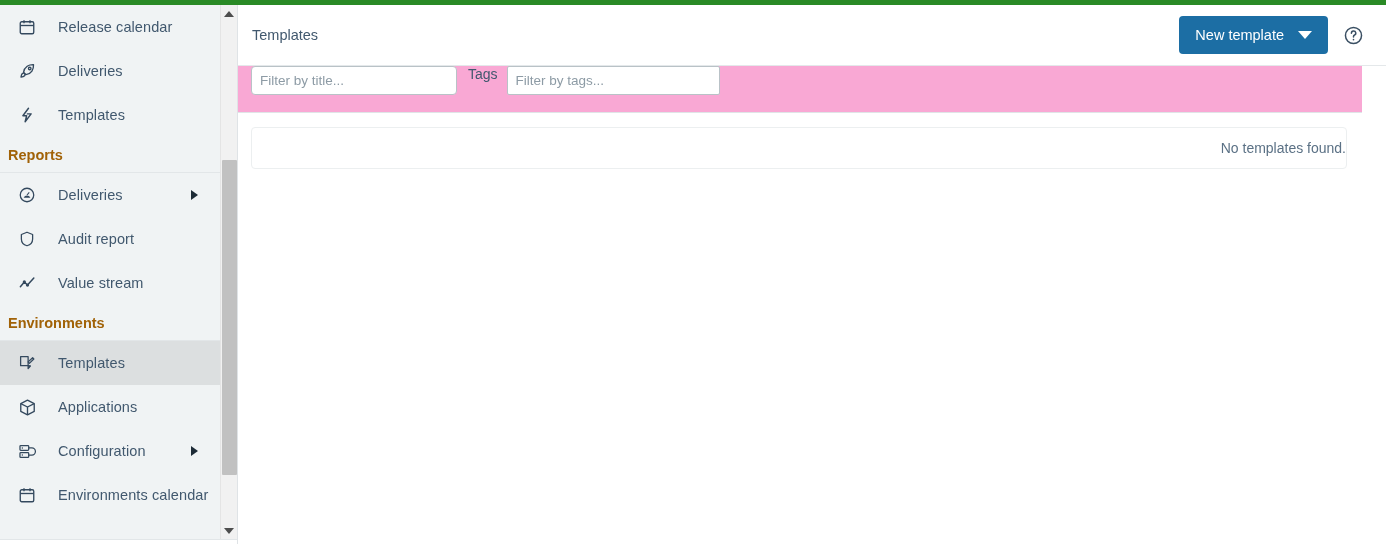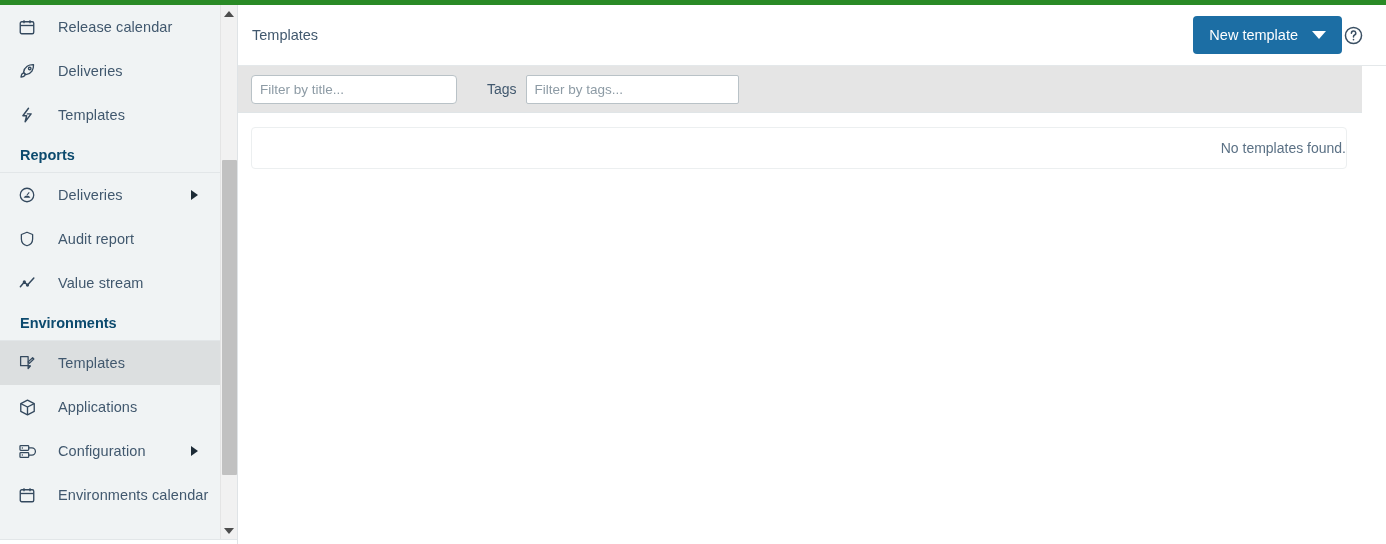--- a/index.html
+++ b/index.html
@@ -84,24 +84,24 @@
     width: 0; height: 0;
     border-left: 7px solid #1d2b36;
     border-top: 5px solid transparent;
     border-bottom: 5px solid transparent;
   }
 
   .nav-section {
     height: 36px;
     display: flex;
     align-items: center;
-    padding-left: 20px;
+    padding-left: 8px;
     font-size: 14.5px;
     font-weight: bold;
-    color: #0c4a6e;
+    color: #a16207;
   }
   .nav-divider {
     border-bottom: 1px solid #e2e6e8;
   }
 
   
   .sb-track {
     position: absolute;
     top: 0;
     left: 220px;
@@ -165,20 +165,21 @@
     background: #ffffff;
   }
   .page-title {
     font-size: 14.5px;
     color: #41586e;
   }
   .header-actions {
     margin-left: auto;
     display: flex;
     align-items: center;
+    gap: 14px;
   }
   .btn-primary {
     display: flex;
     align-items: center;
     background: #1c6ea4;
     color: #ffffff;
     border: none;
     border-radius: 4px;
     height: 38px;
     padding: 0 16px;
@@ -198,45 +199,45 @@
     cursor: pointer;
     color: #3a4f63;
     display: flex;
     align-items: center;
     justify-content: center;
   }
 
   
   .filter-bar {
     height: 47px;
-    background: #e5e5e5;
+    background: #f9a8d4;
     border-bottom: 1px solid #e0e5e7;
     display: flex;
-    align-items: center;
+    align-items: flex-start;
     padding-left: 13px;
     width: 1124px;
   }
   .filter-input {
     height: 29px;
     border: 1px solid #b9c2c7;
     border-radius: 4px;
     background: #ffffff;
     font-size: 13.5px;
     font-family: "Liberation Sans", sans-serif;
     color: #41586e;
     padding: 0 8px;
     outline: none;
   }
   .filter-input::placeholder { color: #8d9ba5; }
   #filter-title { width: 206px; }
   #filter-tags { width: 213px; border-radius: 2px; }
   .filter-label {
     font-size: 14px;
     color: #41586e;
-    margin: 0 9px 0 30px;
+    margin: 0 9px 0 11px;
   }
 
   
   .results-wrap { padding: 14px 13px 0 13px; }
   .empty-panel {
     height: 42px;
     border: 1px solid #eceff0;
     border-radius: 4px;
     background: #ffffff;
     display: flex;

